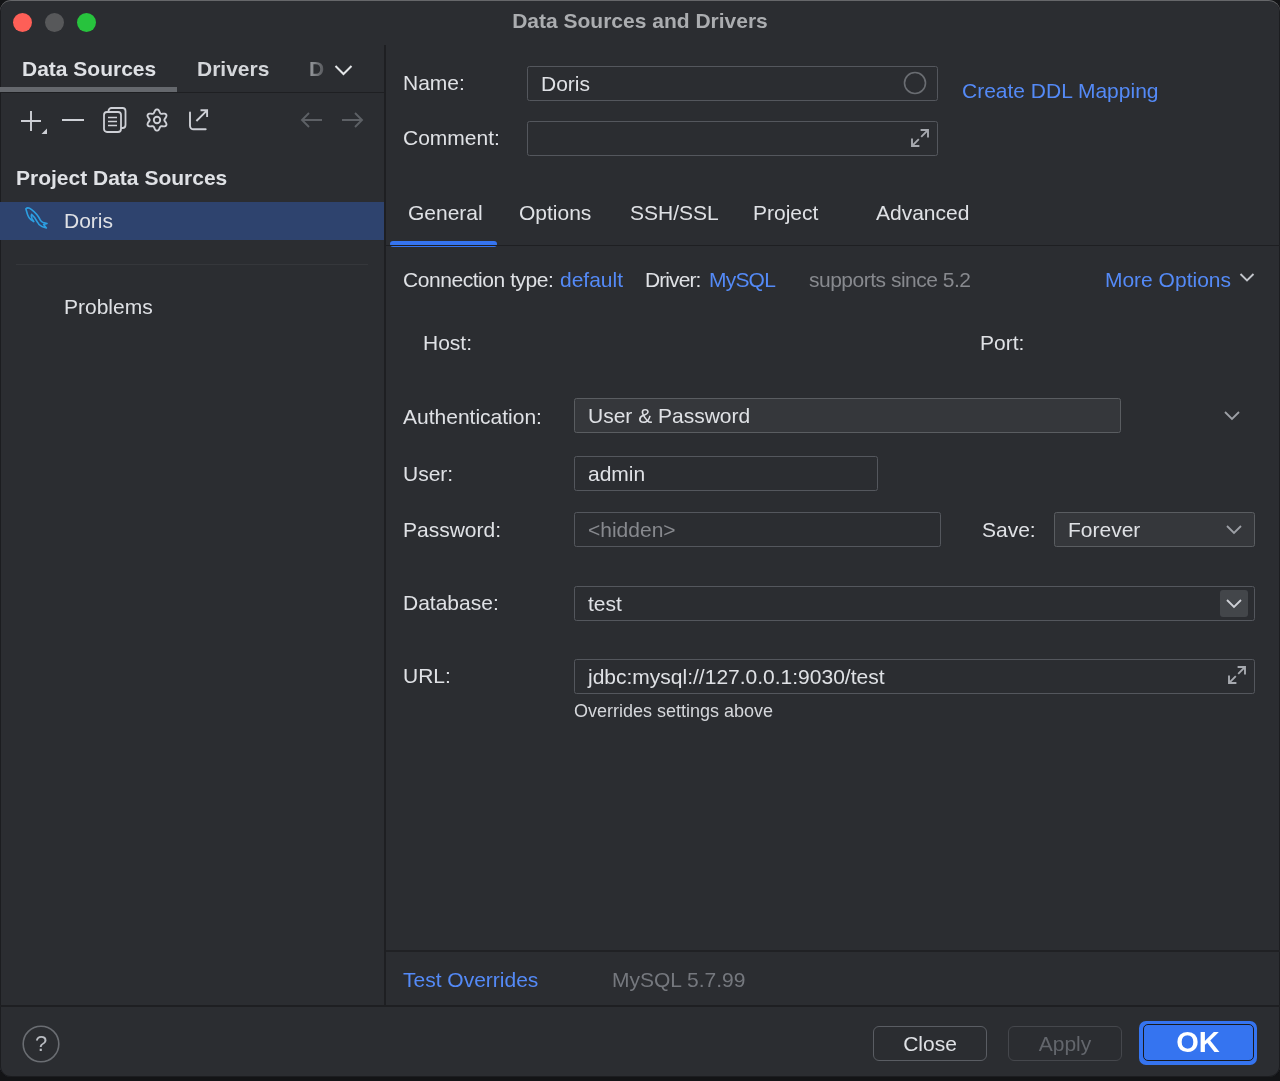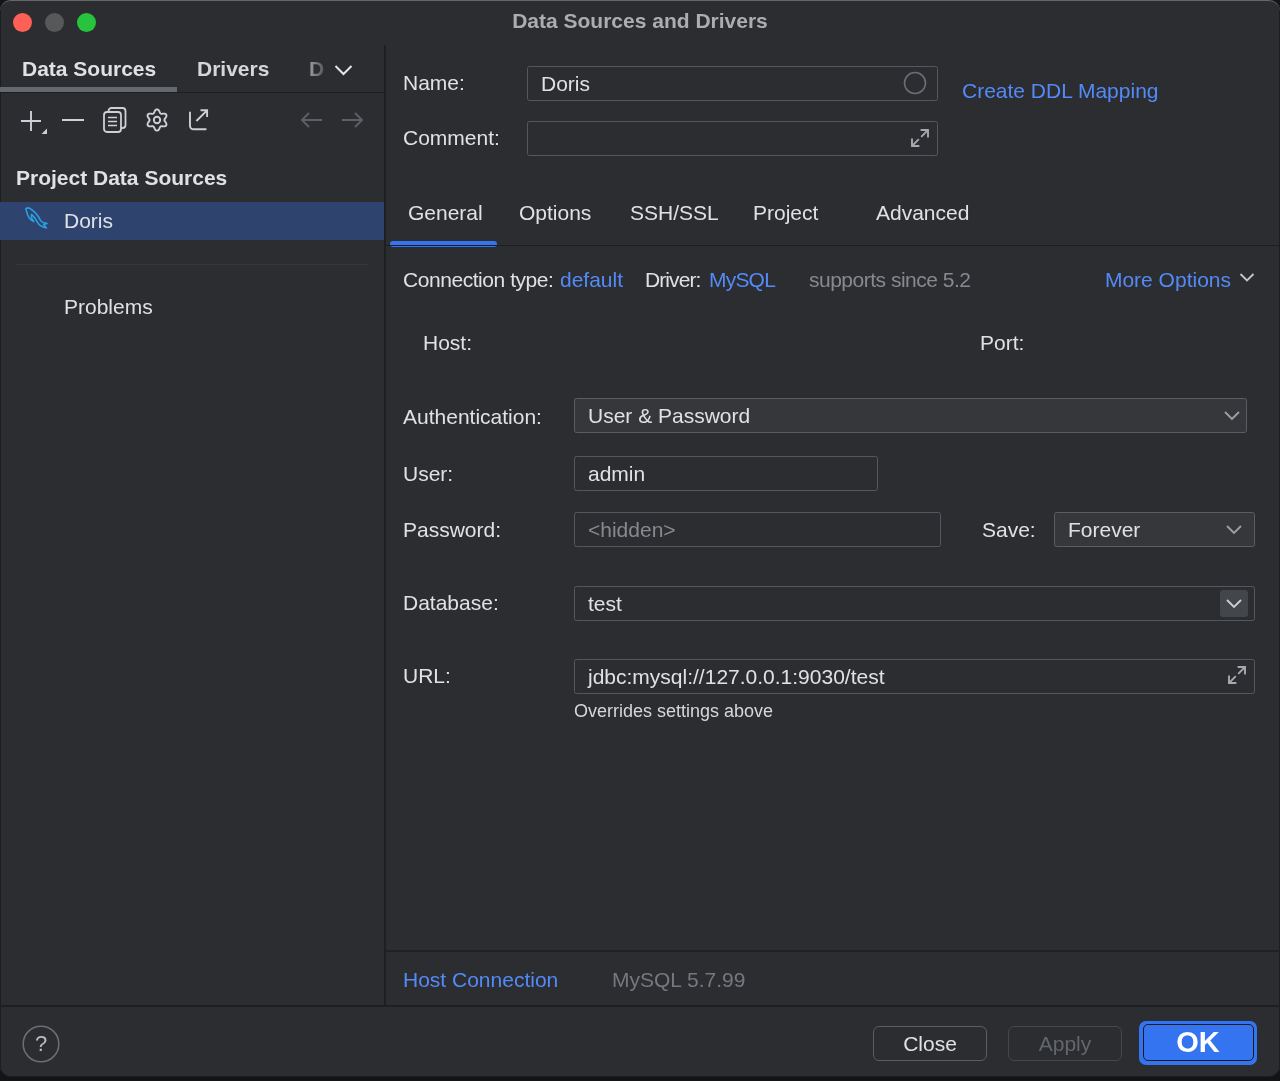--- a/index.html
+++ b/index.html
@@ -107,21 +107,21 @@
   <div class="abs t gray" style="left:782px;top:268px;letter-spacing:-0.5px;margin-left:27px;">supports since 5.2</div>
   <div class="abs t blue" style="right:49px;top:268px;">More Options</div>
   <svg class="abs" style="left:1239px;top:272px;" width="16" height="11" viewBox="0 0 16 11">
     <polyline points="1.5,2 8,8.5 14.5,2" fill="none" stroke="#c2c5cb" stroke-width="1.9"></polyline>
   </svg>
 
   <div class="abs t" style="left:423px;top:331px;">Host:</div>
   <div class="abs t" style="left:980px;top:331px;">Port:</div>
 
   <div class="abs t" style="left:403px;top:405px;">Authentication:</div>
-  <div class="field" style="left:574px;top:398px;width:673px;height:35px;background:#35373b;border-color:#5a5d61;">User &amp; Password</div>
+  <div class="field" style="left:574px;top:398px;width:547px;height:35px;background:#35373b;border-color:#5a5d61;">User &amp; Password</div>
   <svg class="abs" style="left:1222px;top:409px;" width="20" height="13" viewBox="0 0 20 13">
     <polyline points="3,3 10,10 17,3" fill="none" stroke="#9da0a6" stroke-width="1.8"></polyline>
   </svg>
 
   <div class="abs t" style="left:403px;top:462px;">User:</div>
   <div class="field" style="left:574px;top:456px;width:304px;height:35px;">admin</div>
 
   <div class="abs t" style="left:403px;top:518px;">Password:</div>
   <div class="field" style="left:574px;top:512px;width:367px;height:35px;color:#87898e;">&lt;hidden&gt;</div>
   <div class="abs t" style="left:982px;top:518px;">Save:</div>
@@ -141,21 +141,21 @@
   <div class="field" style="left:574px;top:659px;width:681px;height:35px;">jdbc:mysql://127.0.0.1:9030/test</div>
   <svg class="abs" style="left:1223px;top:661px;" width="28" height="28" viewBox="0 0 28 28">
     <g fill="none" stroke="#a6a9af" stroke-width="1.9">
       <path d="M15.2 12.8 L 21.6 6.4 M14.6 6 H 22 V 13.4"></path>
       <path d="M12.8 15.2 L 6.4 21.6 M6 14.6 V 22 H 13.4"></path>
     </g>
   </svg>
   <div class="abs" style="left:574px;top:701px;font-size:18px;color:#d5d7db;">Overrides settings above</div>
 
   <div class="abs" style="left:386px;top:950px;width:894px;height:2px;background:#202124;"></div>
-  <div class="abs t blue" style="left:403px;top:968px;">Host Connection</div>
+  <div class="abs t blue" style="left:403px;top:968px;">Test Overrides</div>
   <div class="abs t" style="left:612px;top:968px;color:#75787e;">MySQL 5.7.99</div>
 
   <div class="abs" style="left:0;top:1005px;width:1280px;height:1.5px;background:#1e1f22;"></div>
   <svg class="abs" style="left:22px;top:1025px;" width="38" height="38" viewBox="0 0 38 38">
     <circle cx="19" cy="19" r="17.8" fill="none" stroke="#6a6d72" stroke-width="1.6"></circle>
     <text x="19" y="26" text-anchor="middle" font-size="22" fill="#b9bcc2" font-family="Liberation Sans, sans-serif">?</text>
   </svg>
   <div class="abs t vc" style="left:873px;top:1026px;width:114px;height:35px;border:1.5px solid #5a5d63;border-radius:6px;justify-content:center;">Close</div>
   <div class="abs t vc" style="left:1008px;top:1026px;width:114px;height:35px;border:1.5px solid #45474c;border-radius:6px;justify-content:center;color:#63666c;">Apply</div>
   <div class="abs vc" style="left:1139px;top:1020.5px;width:118px;height:44px;background:#3574f0;border-radius:7px;justify-content:center;color:#ffffff;font-size:29px;font-weight:bold;">OK</div>

